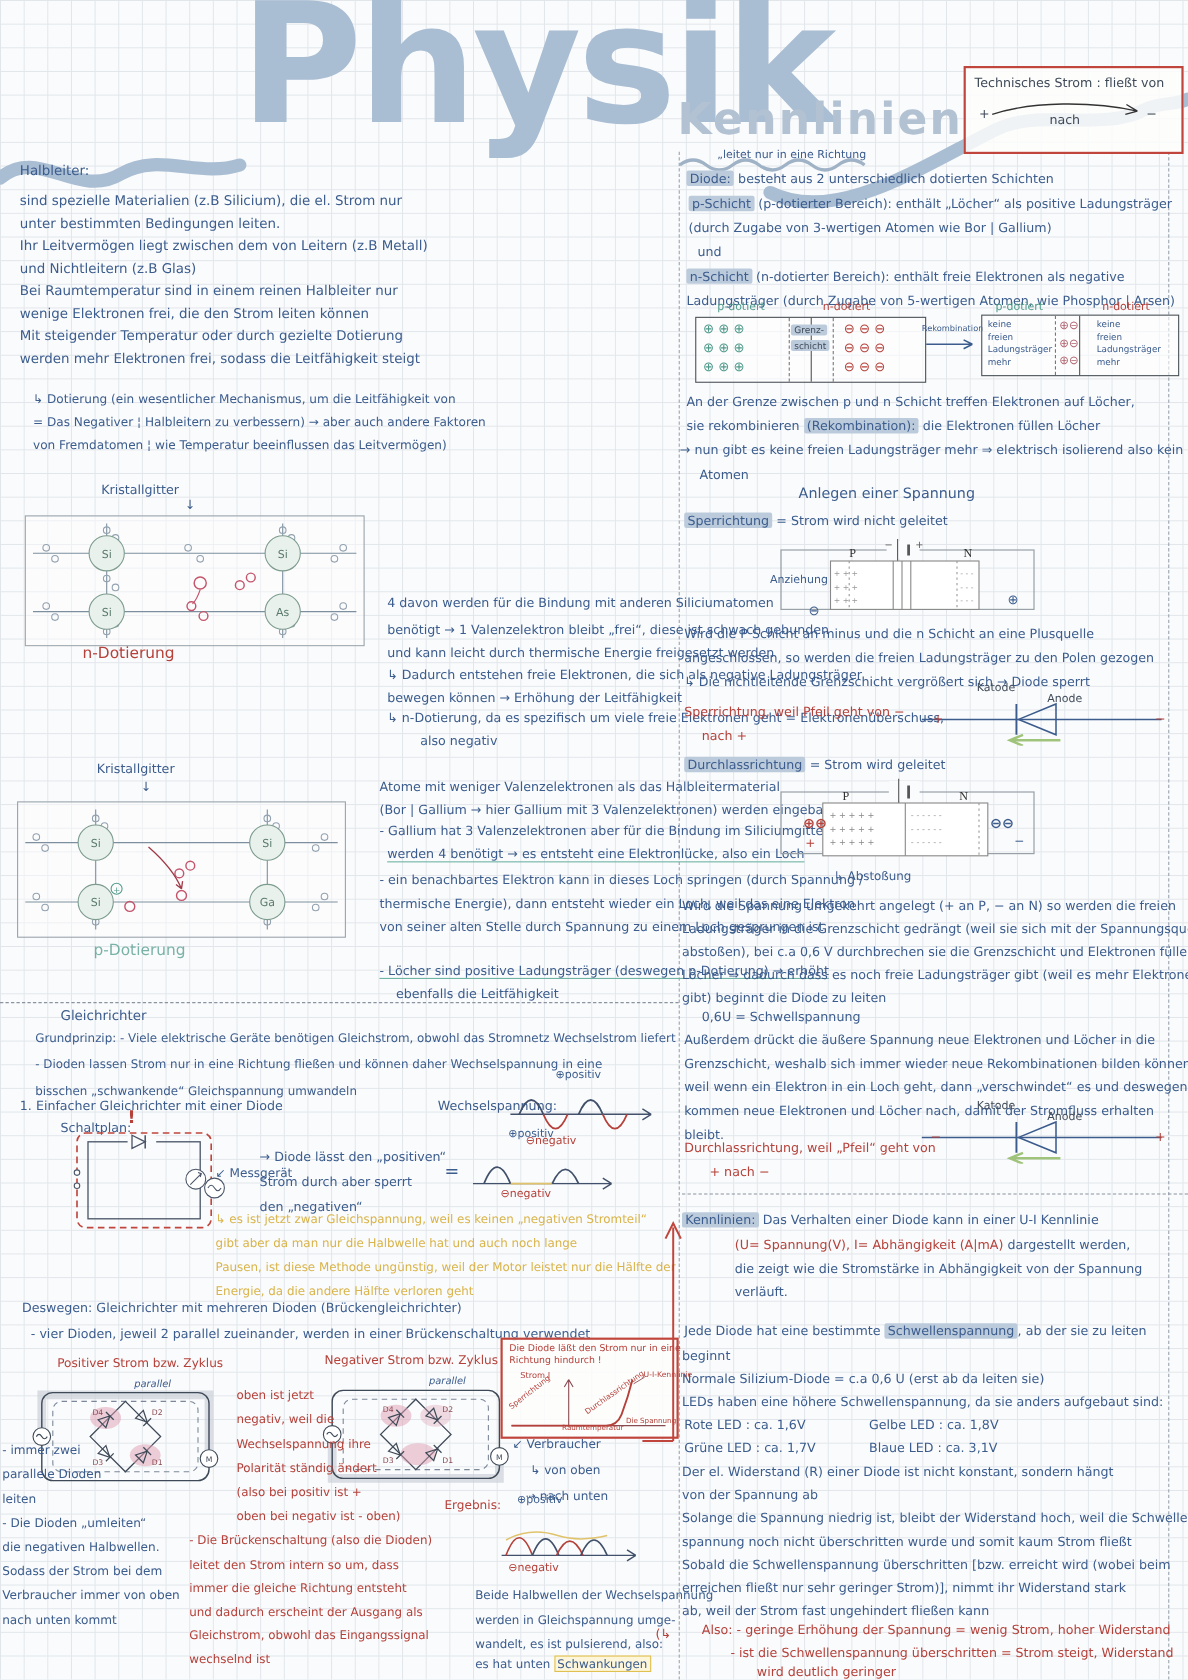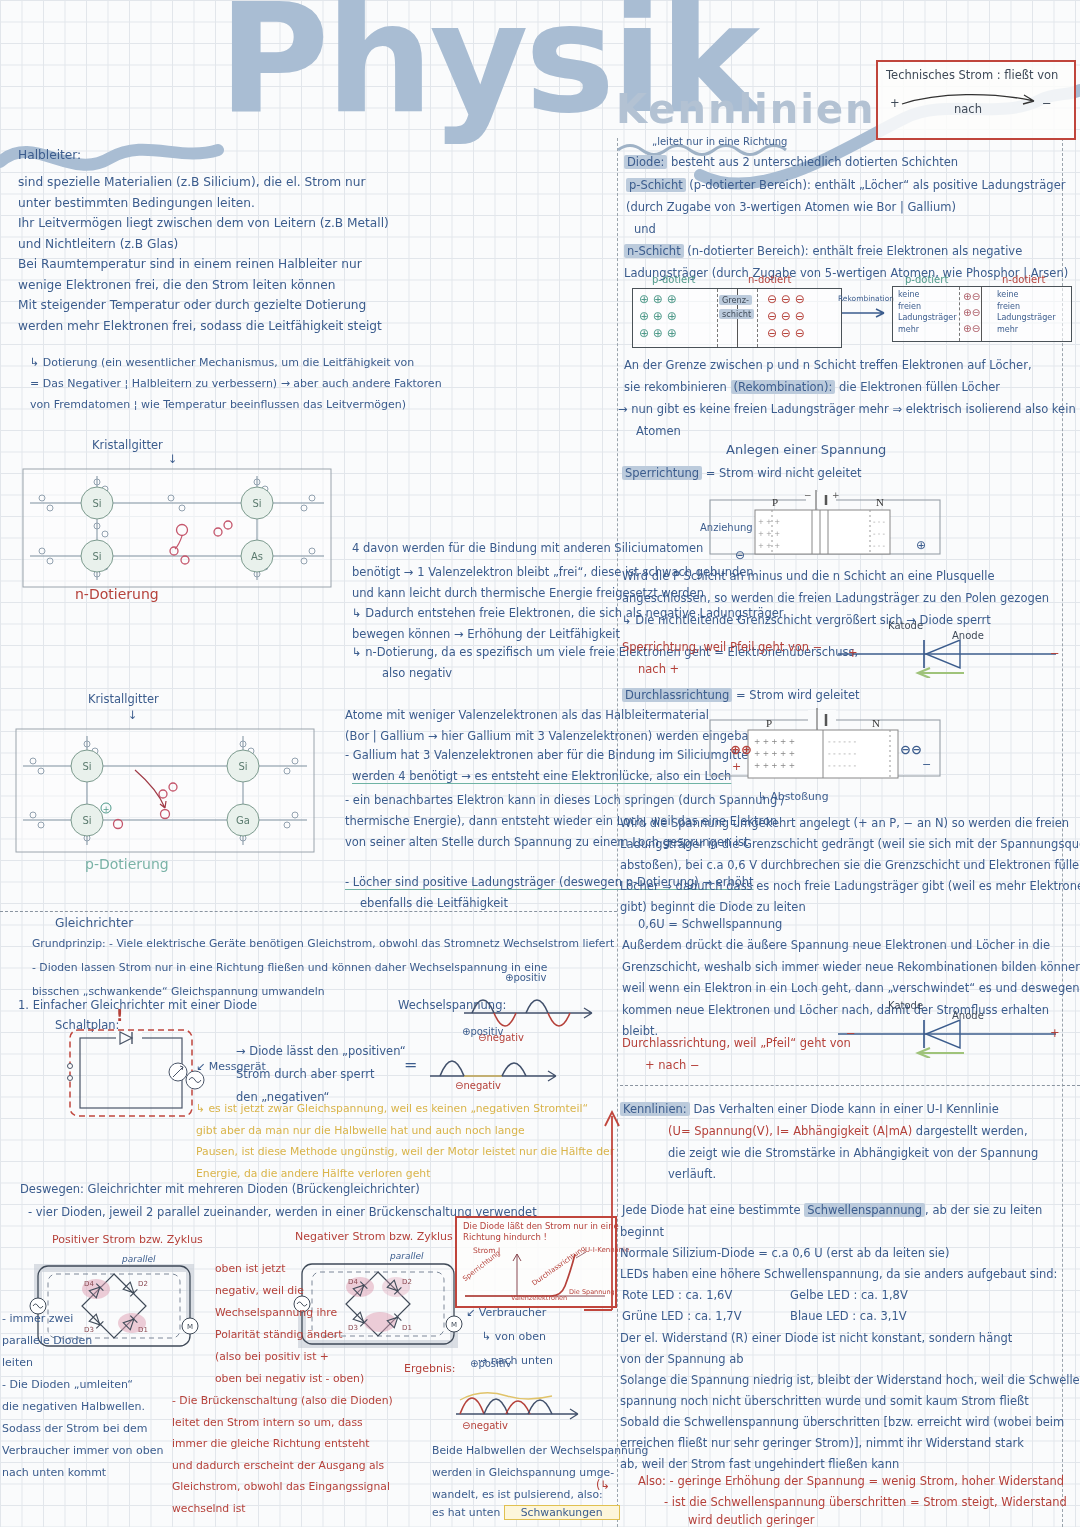--- a/index.html
+++ b/index.html
@@ -9,21 +9,21 @@
     background-image:linear-gradient(#e2e6eb 1px,transparent 1px),linear-gradient(90deg,#e2e6eb 1px,transparent 1px);
     background-size:21.5px 21.5px;}
   .abs{position:absolute;white-space:nowrap}
   .ink{color:#3b5c8d}
   .red{color:#b5413a}
   .teal{color:#4f9a8a}
   .yel{color:#d9b44a}
   .dark{color:#3f4a58}
   .f10{font-size:10px}.f105{font-size:10.8px}.f11{font-size:11px}.f115{font-size:11.5px}.f12{font-size:12.2px}.f9{font-size:9px}
   .hl{background:#bccbdc;padding:0 3px;border-radius:2px}
-  .hlbox{border:1px solid #e0c050;background:#fdf6da;padding:0 16px}
+  .hlbox{border:1px solid #e0c050;background:#fdf6da;padding:0 2px}
   .ulr{text-decoration-color:#d98b94;text-underline-offset:3px}
   .ult{text-decoration:underline;text-decoration-color:#6fb3a4;text-underline-offset:3px}
   .lines>div{white-space:nowrap}
   .title{font-weight:bold;color:#a9bdd3;letter-spacing:-4px}
   .bigtitle{font-size:152px}
   .sub{font-size:40px;font-weight:bold;color:#b3c2d3;letter-spacing:2px}
   .vdash{border-left:1.6px dashed #9aa4ad}
   .hdash{border-top:1.6px dashed #8a94a0}
   .redbox{border:2px solid #c0453c;background:rgba(253,253,252,.85)}
   .pnbox{border:1.5px solid #4a5258;background:rgba(255,255,255,.55)}
@@ -365,21 +365,21 @@
     <svg class="abs" style="left:2px;top:26px" width="152" height="58" viewBox="0 0 152 58">
       <path d="M58,52 V10 M58,10 l-4,7 m4,-7 l4,7" stroke="#8a4a52" fill="none" stroke-width="1"></path>
       <path d="M6,52 H146" stroke="#8a4a52" fill="none" stroke-width="1"></path>
       <path d="M6,52 H92 Q102,52 106,42 Q112,26 116,10" stroke="#b5413a" fill="none" stroke-width="1.7"></path>
       <path d="M117,14 L127,8" stroke="#8a4a52" stroke-width="0.8"></path>
     </svg>
     <div class="abs red" style="left:16px;top:28px;font-size:7.5px">Strom I</div>
     <div class="abs red" style="left:2px;top:44px;font-size:7px;transform:rotate(-38deg)">Sperrichtung</div>
     <div class="abs red" style="left:70px;top:44px;font-size:7px;transform:rotate(-35deg)">Durchlassrichtung</div>
     <div class="abs red" style="left:128px;top:28px;font-size:7px">U-I-Kennlinie</div>
-    <div class="abs red" style="left:54px;top:76px;font-size:6.5px">Valenzelektronen</div>
+    <div class="abs red" style="left:54px;top:76px;font-size:6.5px">Raumtemperatur</div>
     <div class="abs red" style="left:112px;top:70px;font-size:6.5px">Die Spannung</div>
   </div>
 
   <svg class="abs" style="left:574px;top:1102px" width="48" height="215" viewBox="0 0 48 215">
     <path d="M38,208 H10 M38,208 V14 M31,24 L38,10 L45,24" stroke="#c0453c" fill="none" stroke-width="1.8"></path>
   </svg>
 
   <div class="abs sub" style="left:616px;top:86px">Kennlinien</div>
   <svg class="abs" style="left:614px;top:140px" width="200" height="20">
     <path d="M4,10 q12,-9 24,0 t24,0 t24,0 t24,0 t24,0 t24,0 t24,0" stroke="#9fb2c6" stroke-width="3" fill="none"></path>

